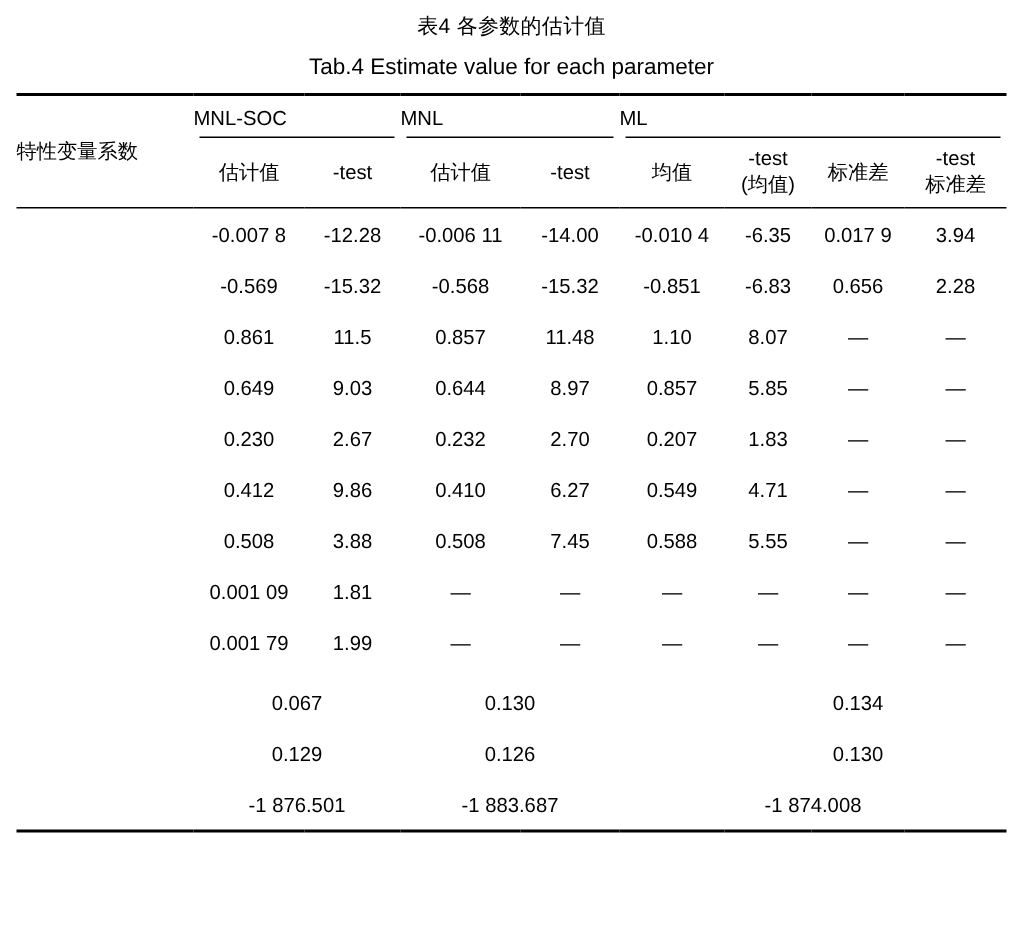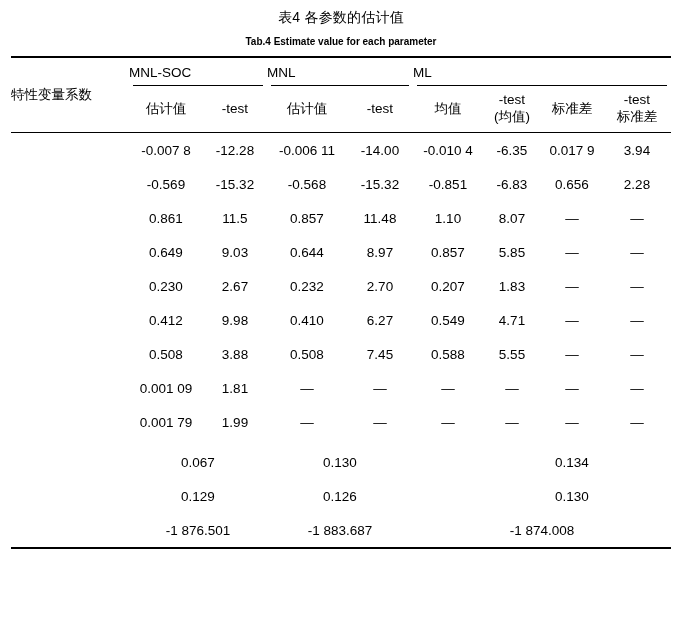--- a/index.html
+++ b/index.html
@@ -23,22 +23,22 @@
   }
   .caption-cn {
     text-align: center;
     font-size: 14px;
     font-family: "Liberation Sans", sans-serif;
     margin-top: 9px;
     letter-spacing: 0.2px;
   }
   .caption-en {
     text-align: center;
-    font-size: 10px;
-    font-weight: bold;
+    font-size: 15px;
+    font-weight: normal;
     margin-top: 9px;
     letter-spacing: 0px;
   }
   table.tbl {
     border-collapse: collapse;
     width: 660px;
     margin: 9px auto 0 auto;
     table-layout: fixed;
   }
   table.tbl td, table.tbl th {
@@ -242,21 +242,21 @@
       <td class="num">2.70</td>
       <td class="num">0.207</td>
       <td class="num">1.83</td>
       <td class="num dash">—</td>
       <td class="num dash">—</td>
     </tr>
 
     <tr>
       <td class="num"></td>
       <td class="num">0.412</td>
-      <td class="num">9.98</td>
+      <td class="num">9.86</td>
       <td class="num">0.410</td>
       <td class="num">6.27</td>
       <td class="num">0.549</td>
       <td class="num">4.71</td>
       <td class="num dash">—</td>
       <td class="num dash">—</td>
     </tr>
 
     <tr>
       <td class="num"></td>

